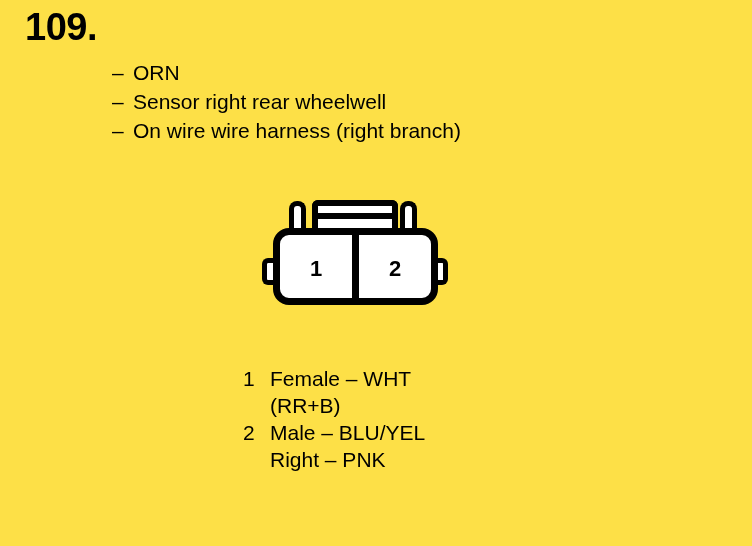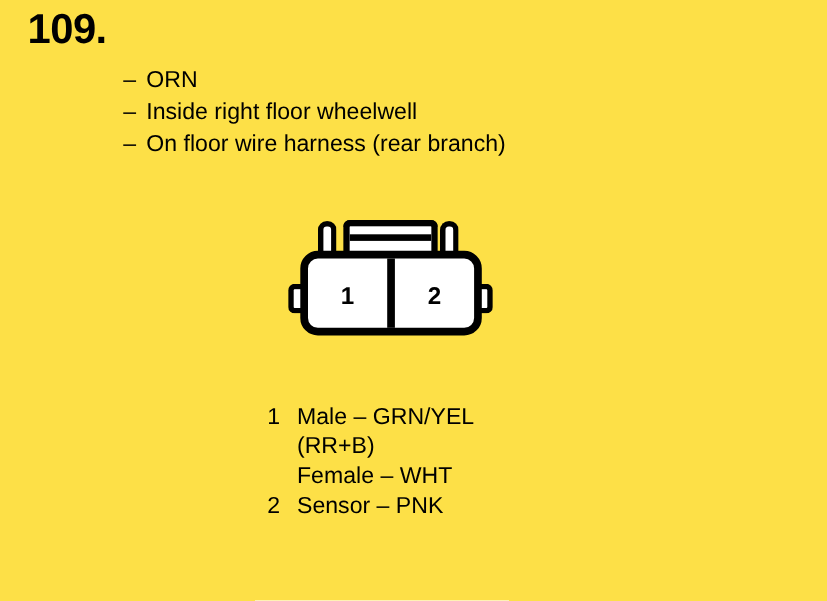--- a/index.html
+++ b/index.html
@@ -106,25 +106,25 @@
 
   <span class="sec-num">109.</span>
 
   <div class="notes">
     <div class="note-line">
       <span class="note-marker">–</span>
       <span>ORN</span>
     </div>
     <div class="note-line">
       <span class="note-marker">–</span>
-      <span>Inside right floor wheelwell</span>
+      <span>Sensor right rear wheelwell</span>
     </div>
     <div class="note-line">
       <span class="note-marker">–</span>
-      <span>On floor wire harness (rear branch)</span>
+      <span>On wire wire harness (right branch)</span>
     </div>
   </div>
 
   <div class="connector">
     <div class="ear left"></div>
     <div class="latch">
       <div class="latch-rib"></div>
     </div>
     <div class="ear right"></div>
 
@@ -139,26 +139,26 @@
       <div class="cavity">
         <span>2</span>
       </div>
     </div>
   </div>
 
   <div class="legend">
     <div class="pin-entry">
       <span class="pin-num">1</span>
       <span class="pin-lines">
-        <div>Male – GRN/YEL</div>
+        <div>Female – WHT</div>
         <div>(RR+B)</div>
-        <div>Female – WHT</div>
       </span>
     </div>
     <div class="pin-entry">
       <span class="pin-num">2</span>
       <span class="pin-lines">
-        <div>Sensor – PNK</div>
+        <div>Male – BLU/YEL</div>
+        <div>Right – PNK</div>
       </span>
     </div>
   </div>
 
 </div>
 
 </body></html>

